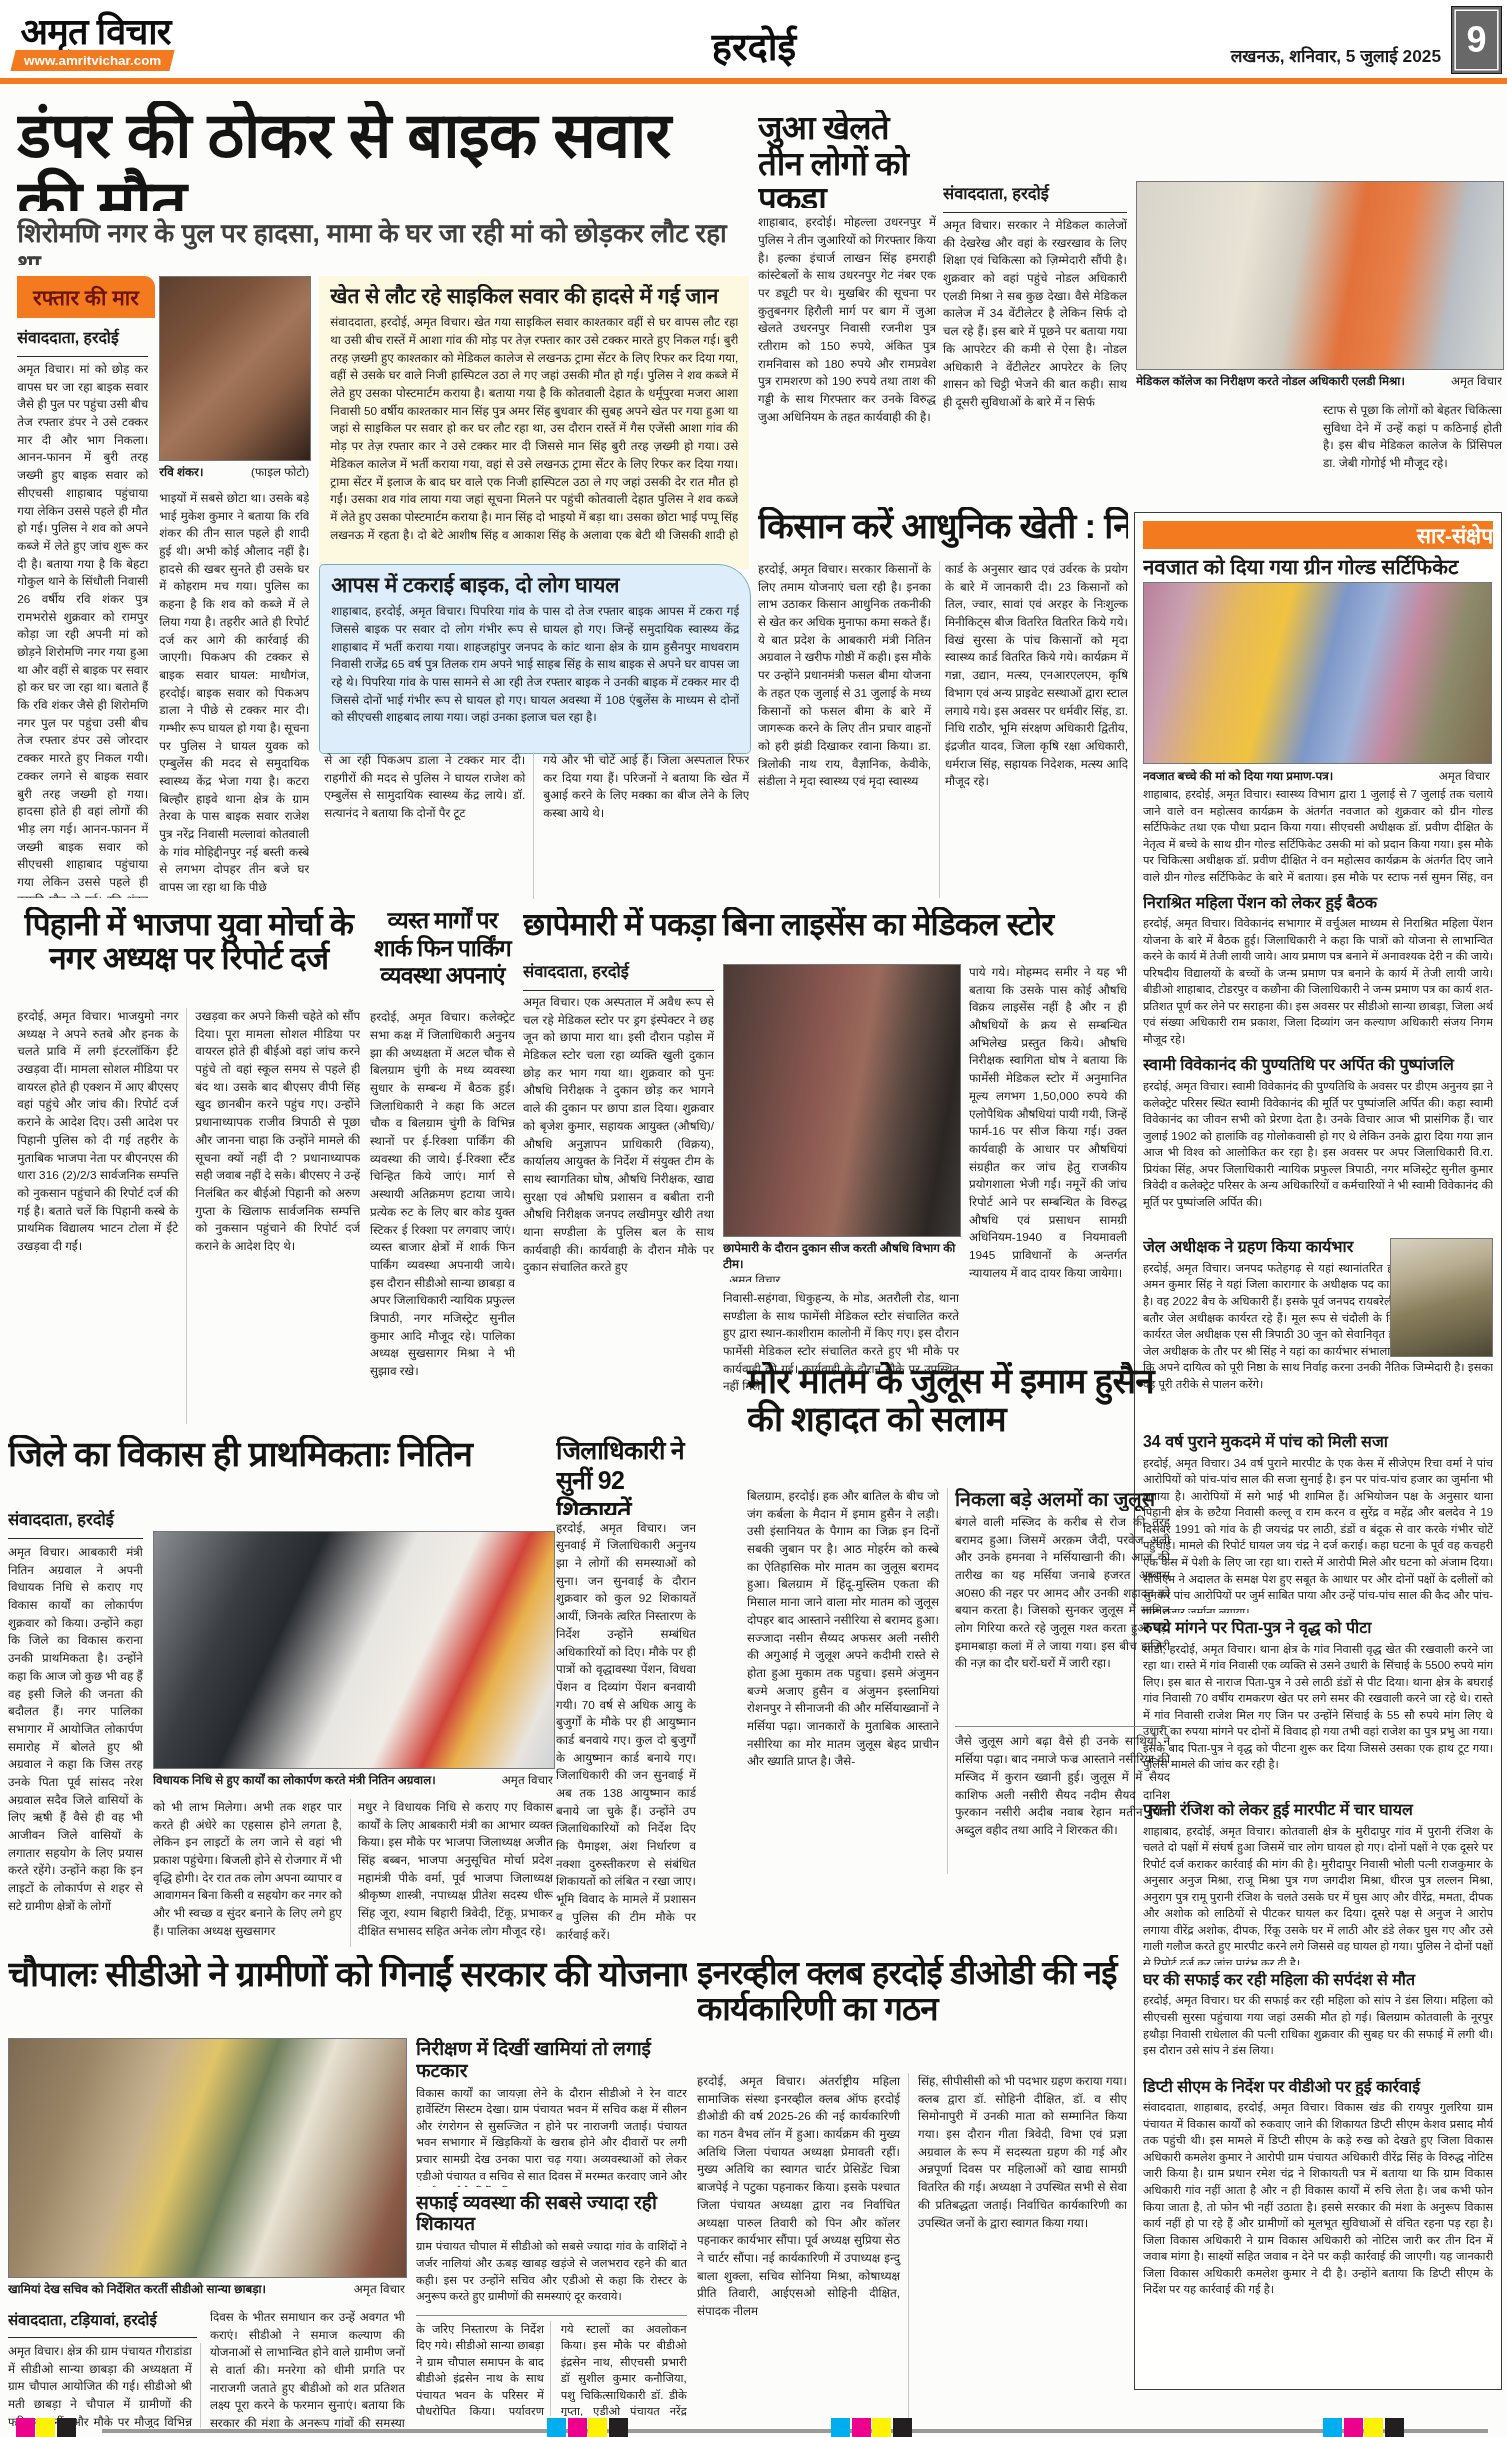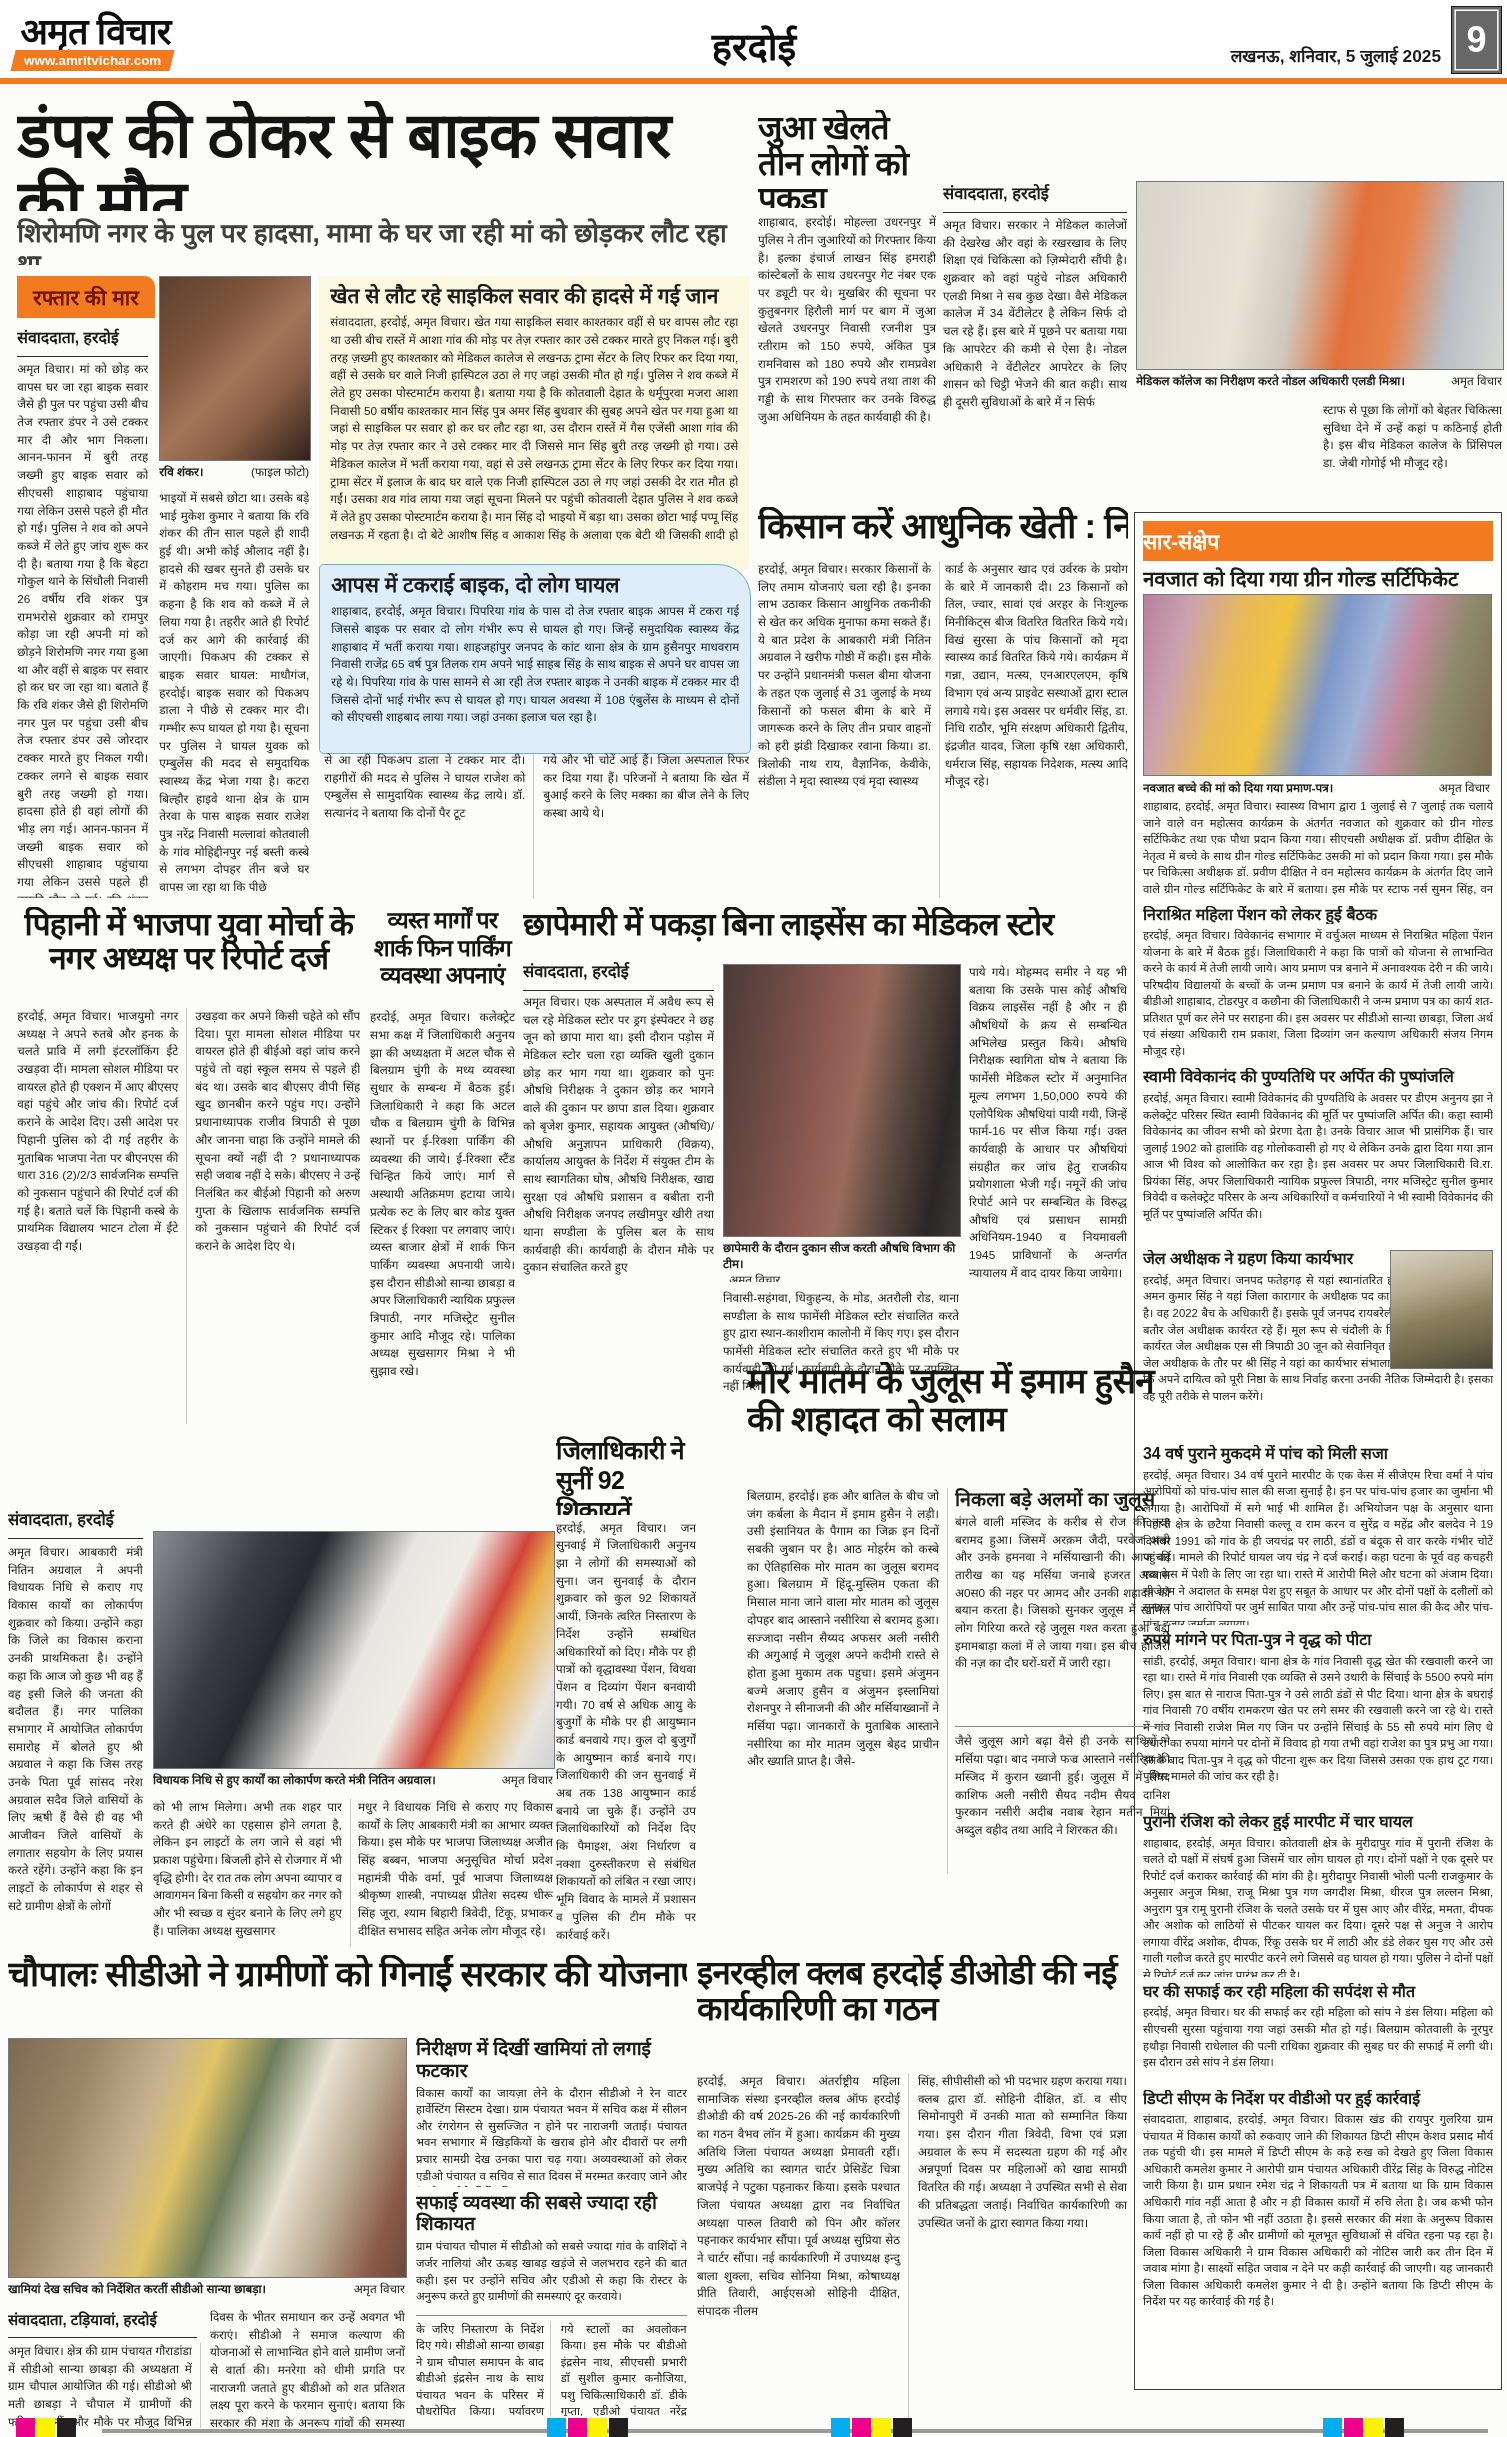--- a/index.html
+++ b/index.html
@@ -14,21 +14,21 @@
   .kicker{background:#f47a20;color:#6d1508;font-size:21px;font-weight:800;text-align:center;
           padding:7px 3.2px;border-radius:0 11px 0 0;overflow:hidden;white-space:nowrap;}
   .photo{border:0.8px solid #777;}
   .cap{display:flex;justify-content:space-between;align-items:flex-start;font-size:11.8px;overflow:hidden;}
   .cap .c-l{font-weight:700;}
   .cap .c-r{font-weight:400;color:#222;white-space:nowrap;margin-left:6.3px;}
   .ybox{background:#fdf9e1;padding:7.9px 11px;overflow:hidden;}
   .bbox{background:#ddeefa;border:1.6px solid #74a9cc;border-radius:4.7px 33px 4.7px 4.7px;padding:7.9px 11px;overflow:hidden;}
   .boxtitle{font-size:21px;font-weight:800;line-height:1.15;margin-bottom:6.3px;overflow:hidden;}
   .rail{border:1.6px solid #3c3c3c;background:#fffffd;padding:7.9px;box-sizing:border-box;overflow:hidden;}
-  .railhead{background:#f47a20;color:#fff;font-size:21px;font-weight:800;text-align:left;padding:6px 0;margin-bottom:6.3px;}
+  .railhead{background:#f47a20;color:#fff;font-size:21px;font-weight:800;text-align:right;padding:0 0;margin-bottom:6.3px;}
   .brief{position:relative;margin-bottom:6.3px;}
   .brieftitle{font-size:16px;font-weight:800;line-height:1.15;margin:4.7px 0 3.2px 0;overflow:hidden;}
   .colrule{border-right:0.8px solid #c8c8c8;}
   .masthead-logo{font-size:36px;font-weight:800;color:#0d0d0d;letter-spacing:-0.8px;}
   .site{background:#f47a20;color:#fff;font-size:13.4px;font-weight:700;padding:3.2px 11px;transform:skewX(-14deg);}
   .site span{display:inline-block;transform:skewX(14deg);}
   .pagebox{background:#686868;border:1.6px solid #1a1a1a;box-shadow:inset 0 0 0 2.4px #686868,inset 0 0 0 3.9px #fff;
            color:#fff;font-size:36px;font-weight:700;display:flex;align-items:center;justify-content:center;}
   .sq{display:inline-block;width: 19px;height:19px;margin-right:1.6px;}
 </style>
@@ -168,20 +168,21 @@
     <div class="abs photo" style="left:200px;top:57px;width:236px;height:271px;background:linear-gradient(100deg,#4a3a36 0%,#6d4a44 22%,#8e5a52 42%,#9a6a5c 55%,#5d4a42 70%,#2b2624 88%,#3c3a38 100%);"></div>
     <div class="abs cap" style="left:200px;top:332px;width:236px;height:43px;flex-wrap:wrap;">
       <span class="c-l">छापेमारी के दौरान दुकान सीज करती औषधि विभाग की टीम।</span>
       <span class="c-r">अमृत विचार</span>
     </div>
     <div class="abs body" style="left:200px;top:383px;width:236px;height:137px;">निवासी-सहंगवा, धिकुहन्य, के मोड, अतरौली रोड, थाना सण्डीला के साथ फामेंसी मेडिकल स्टोर संचालित करते हुए द्वारा स्थान-काशीराम कालोनी में किए गए। इस दौरान फार्मेसी मेडिकल स्टोर संचालित करते हुए भी मौके पर कार्यवाही की गई। कार्यवाही के दौरान मौके पर उपस्थित नहीं मिले।</div>
     <div class="abs body" style="left:446px;top:57px;width:158px;height:463px;">पाये गये। मोहम्मद समीर ने यह भी बताया कि उसके पास कोई औषधि विक्रय लाइसेंस नहीं है और न ही औषधियों के क्रय से सम्बन्धित अभिलेख प्रस्तुत किये। औषधि निरीक्षक स्वागिता घोष ने बताया कि फार्मेसी मेडिकल स्टोर में अनुमानित मूल्य लगभग 1,50,000 रुपये की एलोपैथिक औषधियां पायी गयी, जिन्हें फार्म-16 पर सीज किया गई। उक्त कार्यवाही के आधार पर औषधियां संग्रहीत कर जांच हेतु राजकीय प्रयोगशाला भेजी गईं। नमूनें की जांच रिपोर्ट आने पर सम्बन्धित के विरुद्ध औषधि एवं प्रसाधन सामग्री अधिनियम-1940 व नियमावली 1945 प्राविधानों के अन्तर्गत न्यायालय में वाद दायर किया जायेगा।</div>
   </div>
 
   <div class="abs" style="left:7.9px;top:1435px;width:545px;height:512px;">
+    <div class="hl" style="font-size:35px;height:60px;white-space:nowrap;">जिले का विकास ही प्राथमिकताः नितिन</div>
     <div class="abs byline" style="left:0;top:72px;width:135px;">संवाददाता, हरदोई</div>
     <div class="abs body" style="left:0;top:109px;width:135px;height:403px;">अमृत विचार। आबकारी मंत्री नितिन अग्रवाल ने अपनी विधायक निधि से कराए गए विकास कार्यों का लोकार्पण शुक्रवार को किया। उन्होंने कहा कि जिले का विकास कराना उनकी प्राथमिकता है। उन्होंने कहा कि आज जो कुछ भी वह हैं वह इसी जिले की जनता की बदौलत हैं। नगर पालिका सभागार में आयोजित लोकार्पण समारोह में बोलते हुए श्री अग्रवाल ने कहा कि जिस तरह उनके पिता पूर्व सांसद नरेश अग्रवाल सदैव जिले वासियों के लिए ऋषी हैं वैसे ही वह भी आजीवन जिले वासियों के लगातार सहयोग के लिए प्रयास करते रहेंगे। उन्होंने कहा कि इन लाइटों के लोकार्पण से शहर से सटे ग्रामीण क्षेत्रों के लोगों</div>
     <div class="abs photo" style="left:145px;top:96px;width:400px;height:236px;background:linear-gradient(115deg,#8a8d92 0%,#3a3d42 22%,#26292e 34%,#e8e6e2 52%,#f0ece6 64%,#d0443a 74%,#e8b04a 80%,#e8e4de 92%,#cfd2d6 100%);"></div>
     <div class="abs cap" style="left:145px;top:336px;width:400px;height:23.6px;">
       <span class="c-l">विधायक निधि से हुए कार्यों का लोकार्पण करते मंत्री नितिन अग्रवाल।</span>
       <span class="c-r">अमृत विचार</span>
     </div>
     <div class="abs body colrule" style="left:145px;top:364px;width:189px;height:148px;padding-right:7.9px;">को भी लाभ मिलेगा। अभी तक शहर पार करते ही अंधेरे का एहसास होने लगता है, लेकिन इन लाइटों के लग जाने से वहां भी प्रकाश पहुंचेगा। बिजली होने से रोजगार में भी वृद्धि होगी। देर रात तक लोग अपना व्यापार व आवागमन बिना किसी व सहयोग कर नगर को और भी स्वच्छ व सुंदर बनाने के लिए लगे हुए हैं। पालिका अध्यक्ष सुखसागर</div>
     <div class="abs body" style="left:350px;top:364px;width:195px;height:148px;">मधुर ने विधायक निधि से कराए गए विकास कार्यों के लिए आबकारी मंत्री का आभार व्यक्त किया। इस मौके पर भाजपा जिलाध्यक्ष अजीत सिंह बब्बन, भाजपा अनुसूचित मोर्चा प्रदेश महामंत्री पीके वर्मा, पूर्व भाजपा जिलाध्यक्ष श्रीकृष्ण शास्त्री, नपाध्यक्ष प्रीतेश सदस्य धीरू सिंह जूरा, श्याम बिहारी त्रिवेदी, टिंकू, प्रभाकर दीक्षित सभासद सहित अनेक लोग मौजूद रहे।</div>
   </div>

